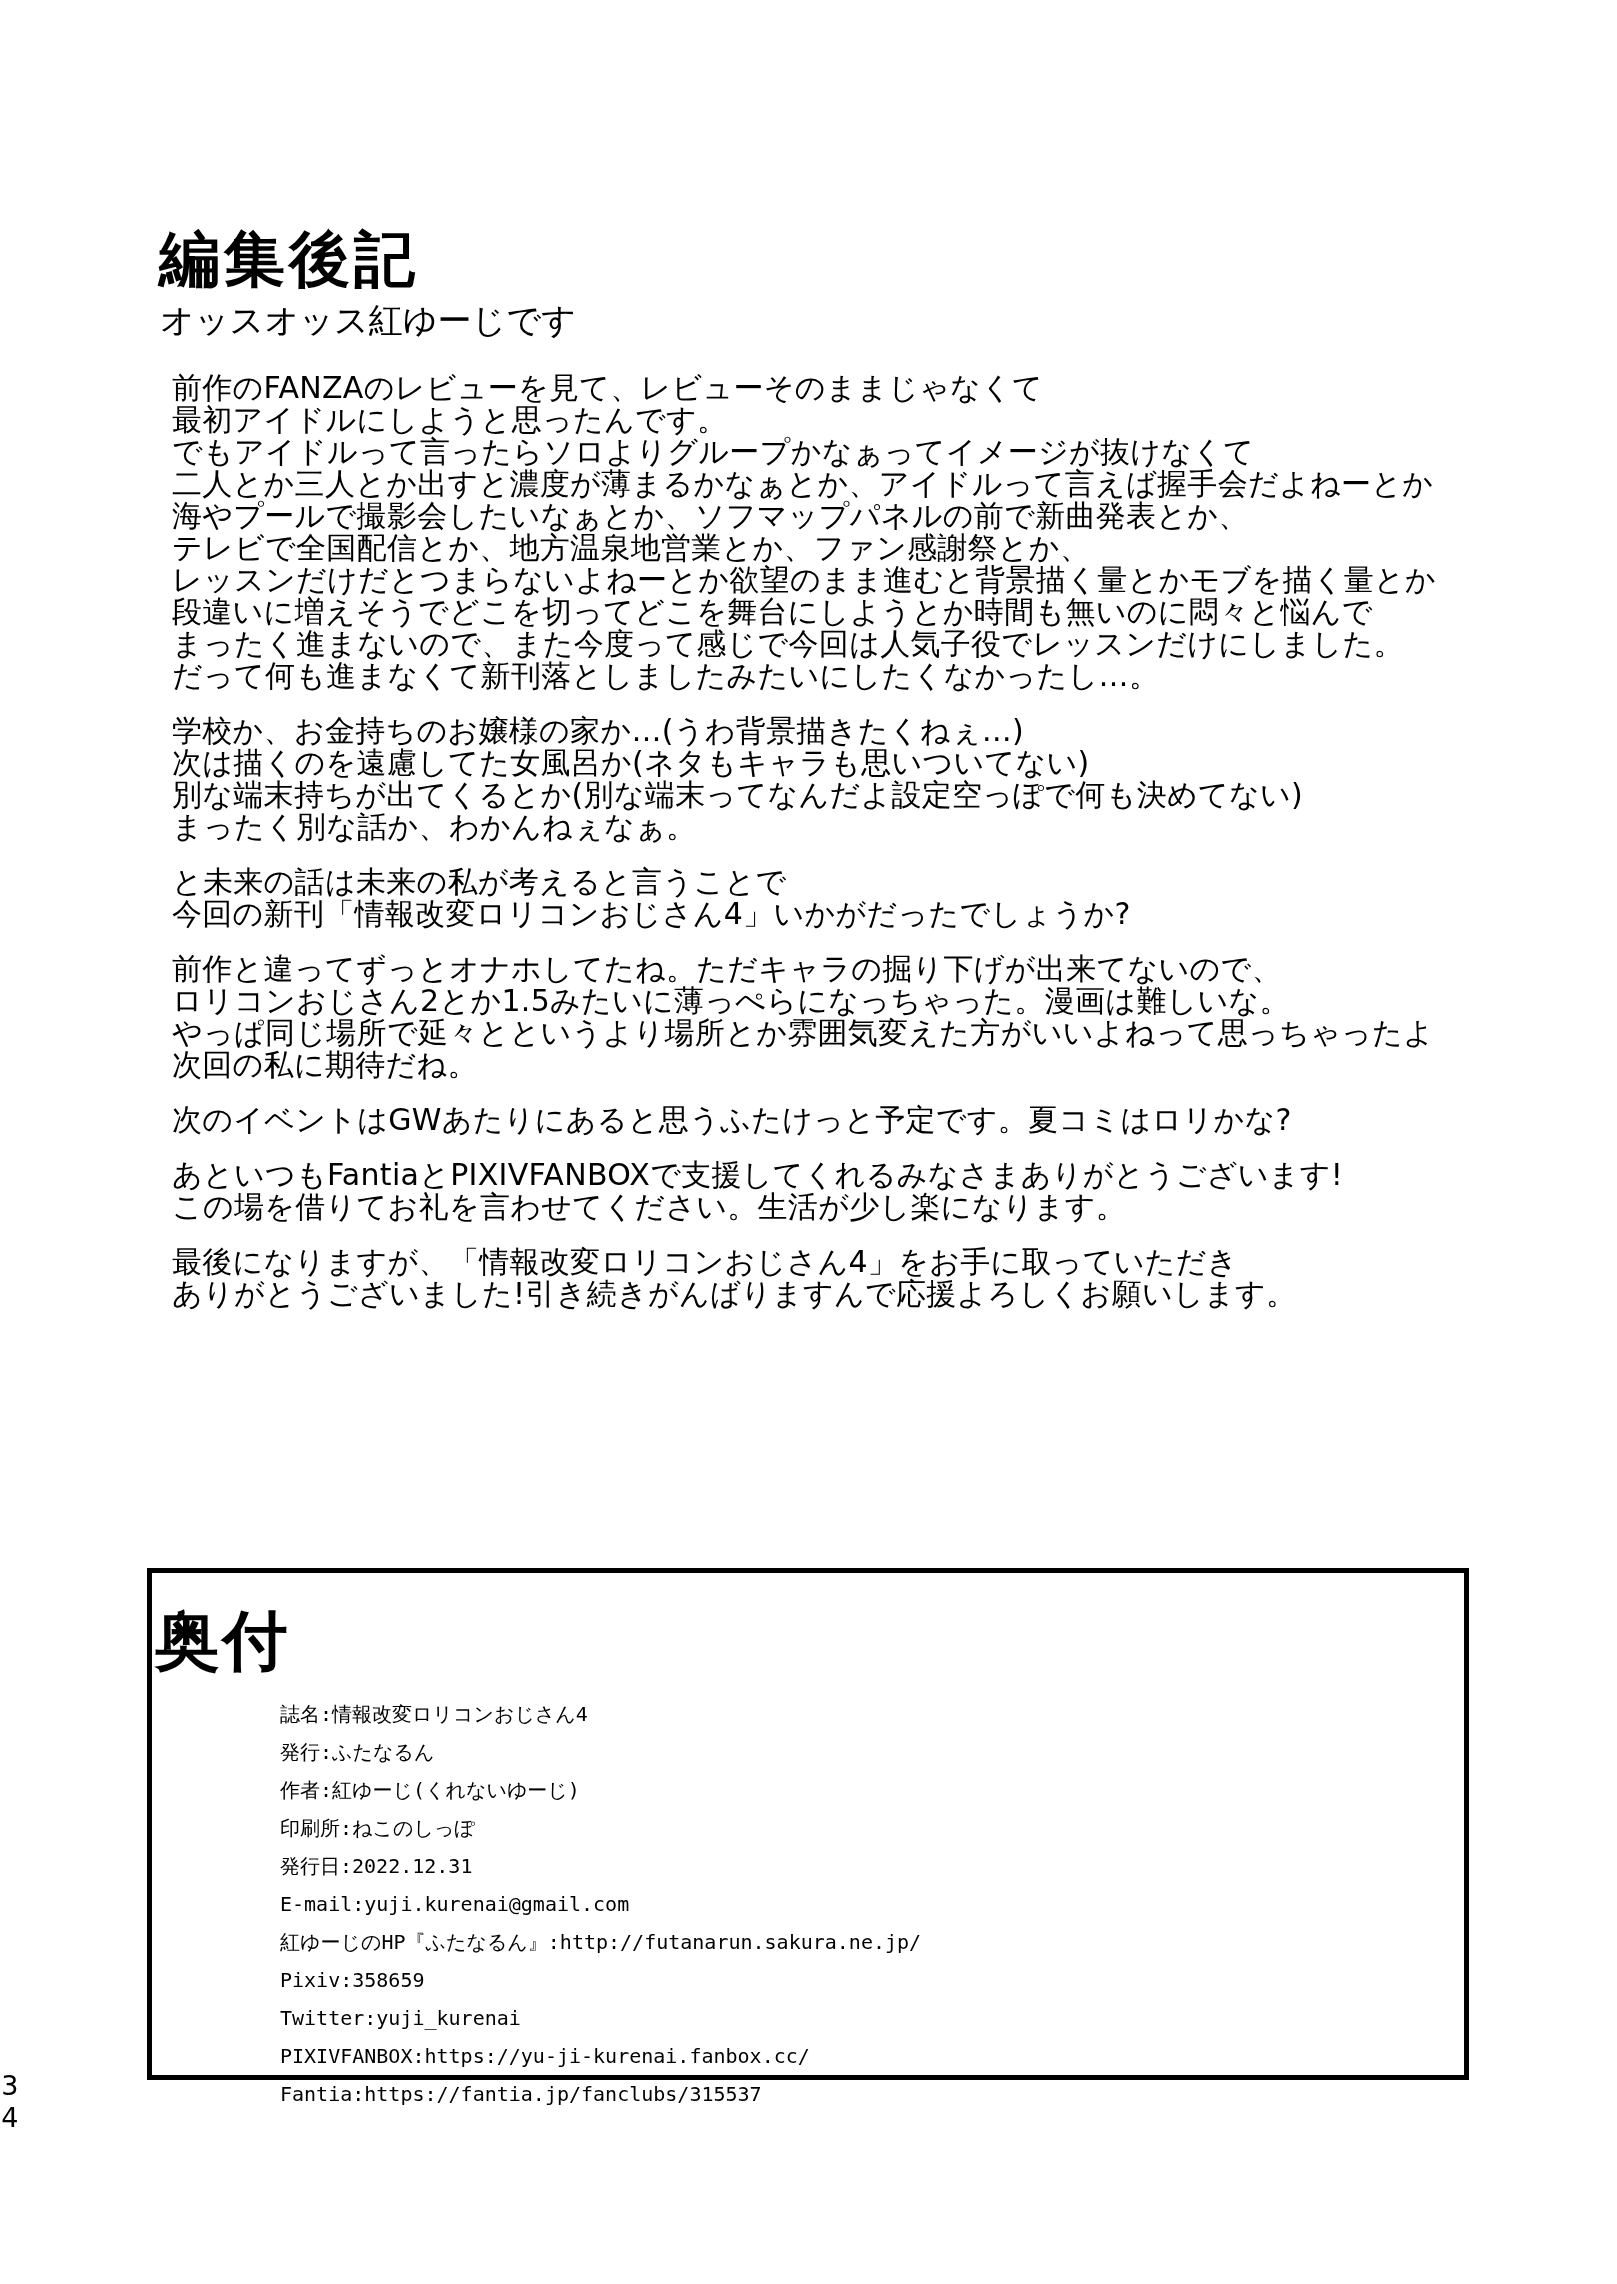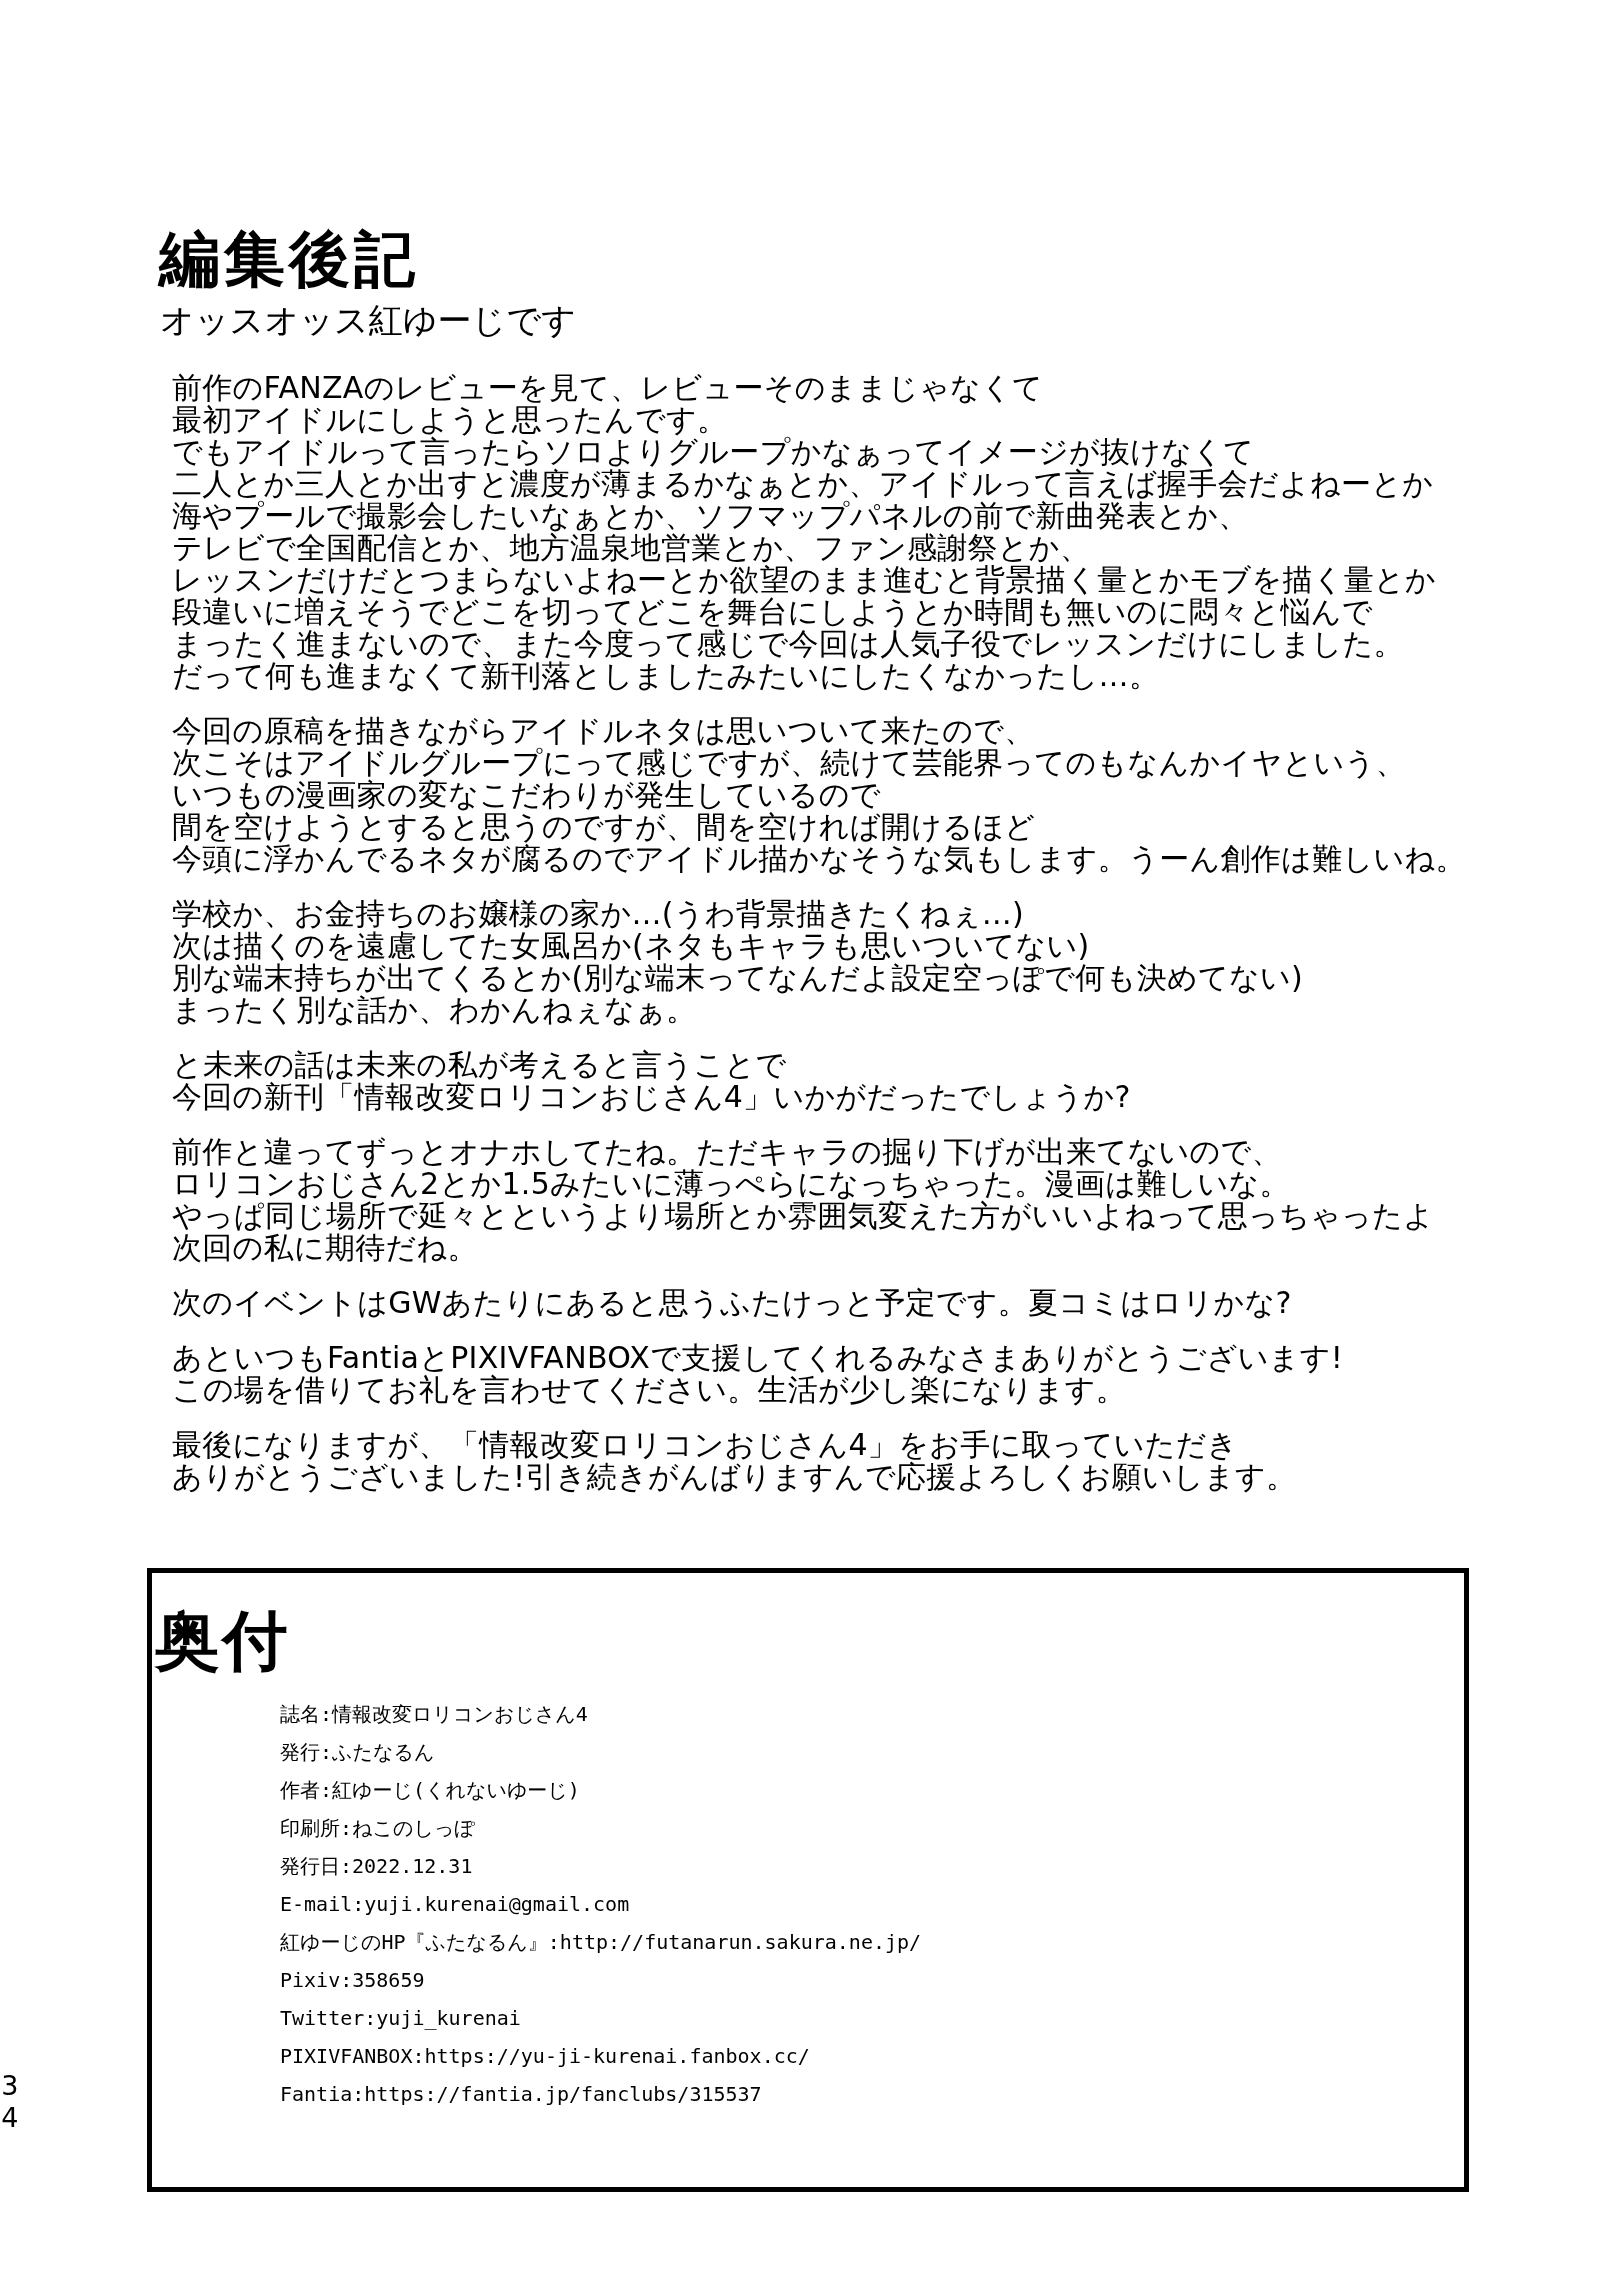--- a/index.html
+++ b/index.html
@@ -37,21 +37,21 @@
     line-height: 32px;
     letter-spacing: 0.3px;
   }
   .para { margin: 0 0 23px 12px; }
   .line { white-space: nowrap; }
   .colophon-box {
     position: absolute;
     left: 147px;
     top: 1568px;
     width: 1322px;
-    height: 624px;
+    height: 512px;
     border: 5.4px solid #000000;
     box-sizing: border-box;
     background: #ffffff;
   }
   .colophon-title {
     margin: 35px 0 0 2.7px;
     font-size: 65px;
     font-weight: 900;
     letter-spacing: 2.7px;
     line-height: 1;
@@ -87,27 +87,20 @@
     <div class="line">でもアイドルって言ったらソロよりグループかなぁってイメージが抜けなくて</div>
     <div class="line">二人とか三人とか出すと濃度が薄まるかなぁとか、アイドルって言えば握手会だよねーとか</div>
     <div class="line">海やプールで撮影会したいなぁとか、ソフマップパネルの前で新曲発表とか、</div>
     <div class="line">テレビで全国配信とか、地方温泉地営業とか、ファン感謝祭とか、</div>
     <div class="line">レッスンだけだとつまらないよねーとか欲望のまま進むと背景描く量とかモブを描く量とか</div>
     <div class="line">段違いに増えそうでどこを切ってどこを舞台にしようとか時間も無いのに悶々と悩んで</div>
     <div class="line">まったく進まないので、また今度って感じで今回は人気子役でレッスンだけにしました。</div>
     <div class="line">だって何も進まなくて新刊落としましたみたいにしたくなかったし…。</div>
   </div>
 
-  <div class="para">
-    <div class="line">今回の原稿を描きながらアイドルネタは思いついて来たので、</div>
-    <div class="line">次こそはアイドルグループにって感じですが、続けて芸能界ってのもなんかイヤという、</div>
-    <div class="line">いつもの漫画家の変なこだわりが発生しているので</div>
-    <div class="line">間を空けようとすると思うのですが、間を空ければ開けるほど</div>
-    <div class="line">今頭に浮かんでるネタが腐るのでアイドル描かなそうな気もします。うーん創作は難しいね。</div>
-  </div>
 
   <div class="para">
     <div class="line">学校か、お金持ちのお嬢様の家か…(うわ背景描きたくねぇ…)</div>
     <div class="line">次は描くのを遠慮してた女風呂か(ネタもキャラも思いついてない)</div>
     <div class="line">別な端末持ちが出てくるとか(別な端末ってなんだよ設定空っぽで何も決めてない)</div>
     <div class="line">まったく別な話か、わかんねぇなぁ。</div>
   </div>
 
   <div class="para">
     <div class="line">と未来の話は未来の私が考えると言うことで</div>

